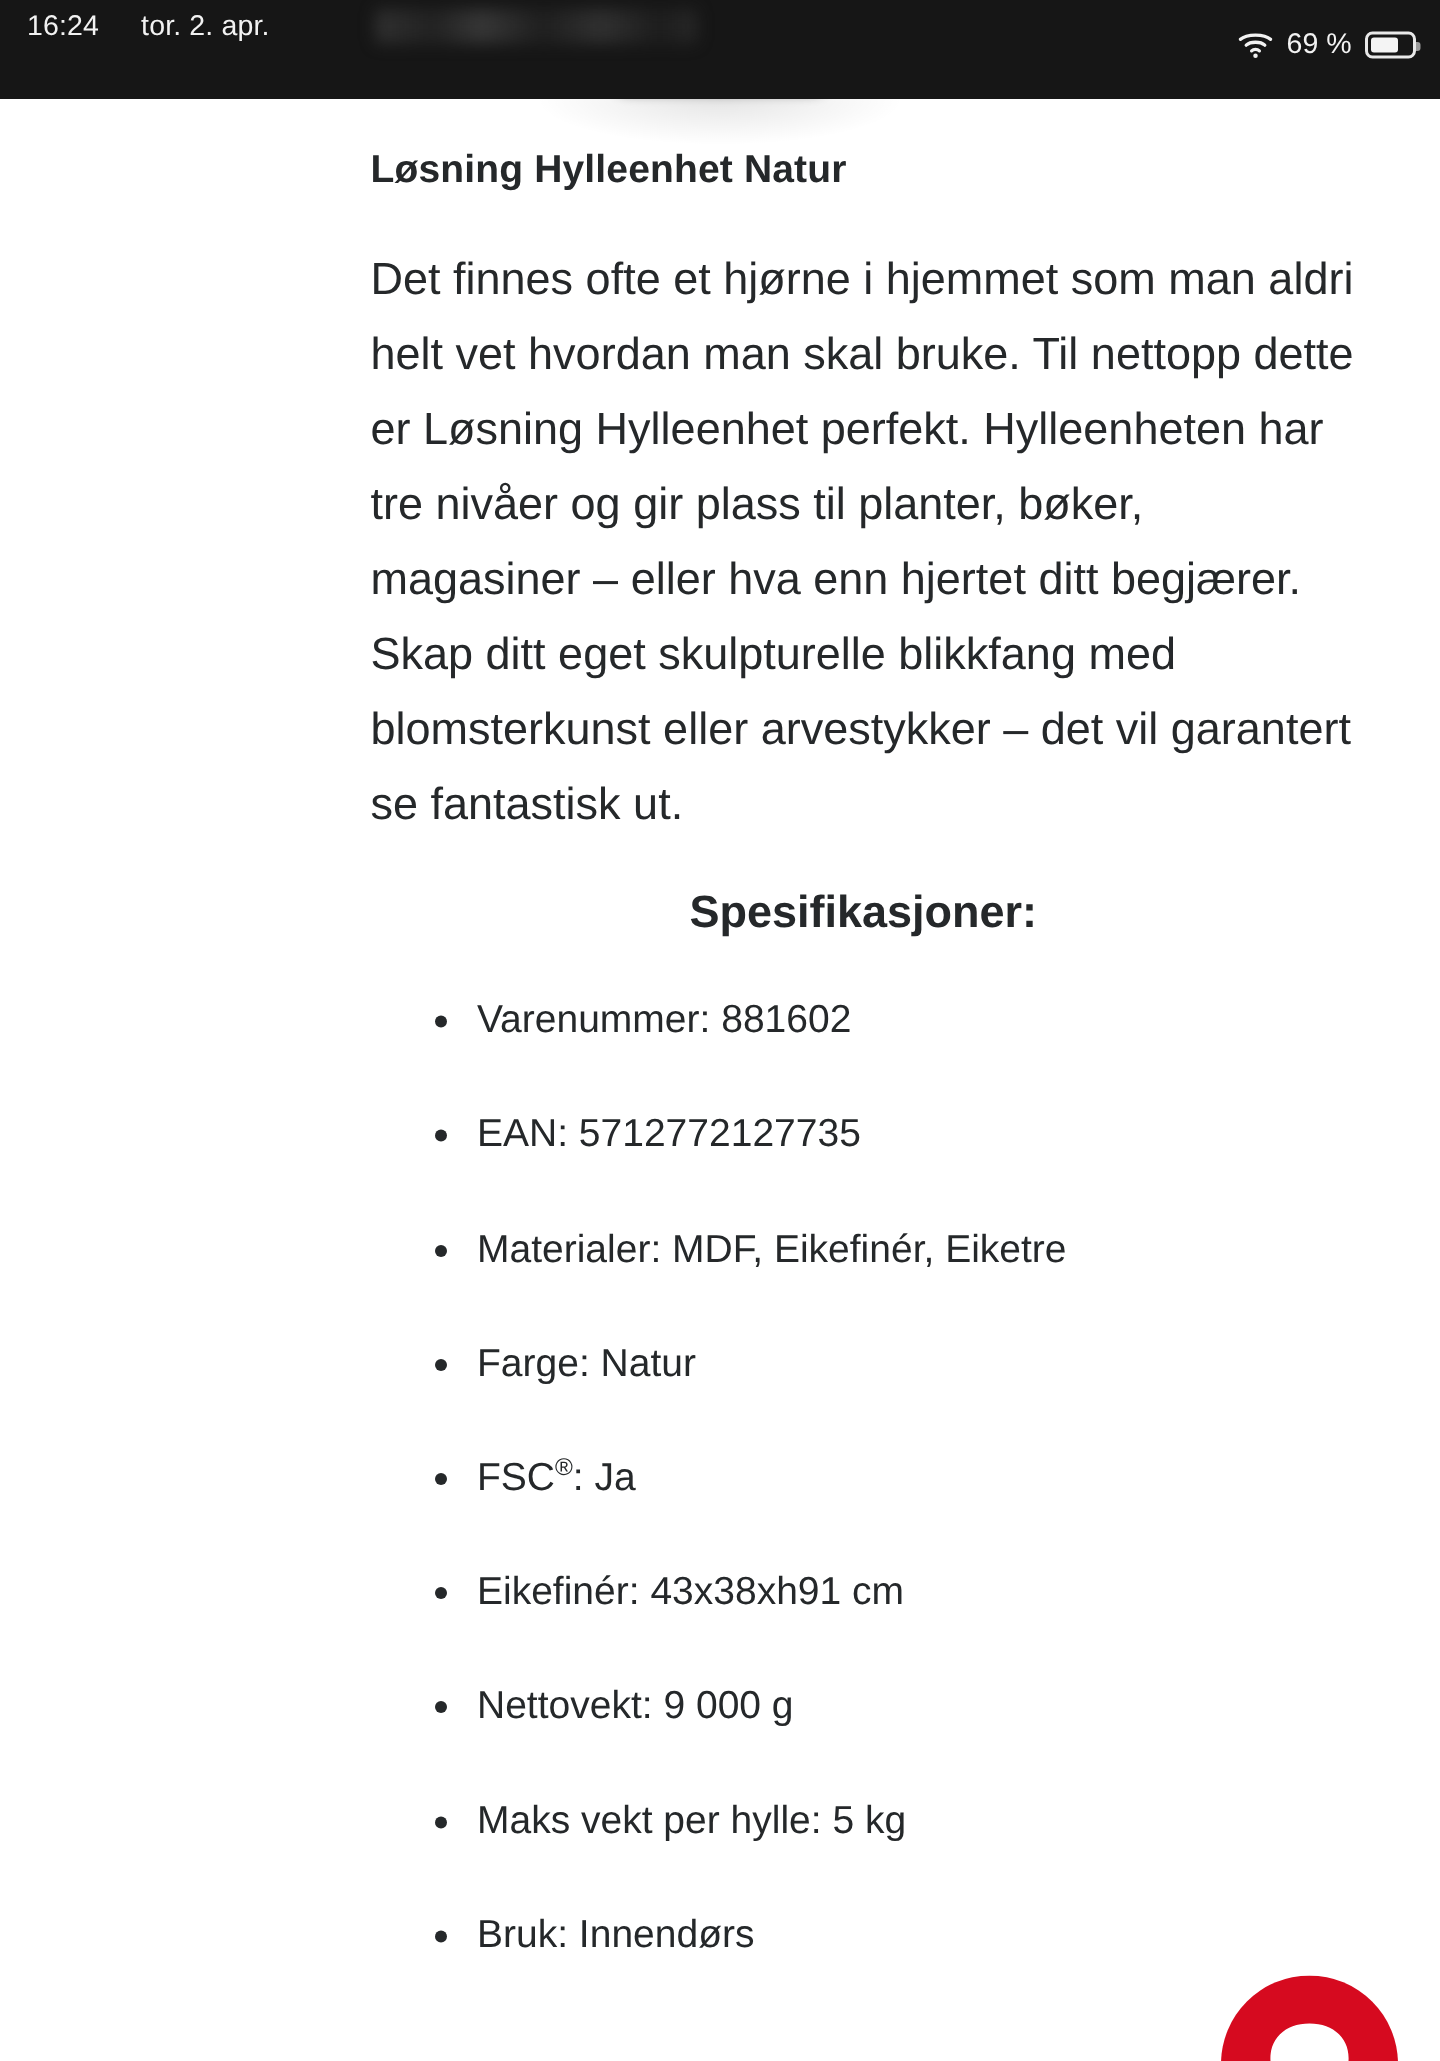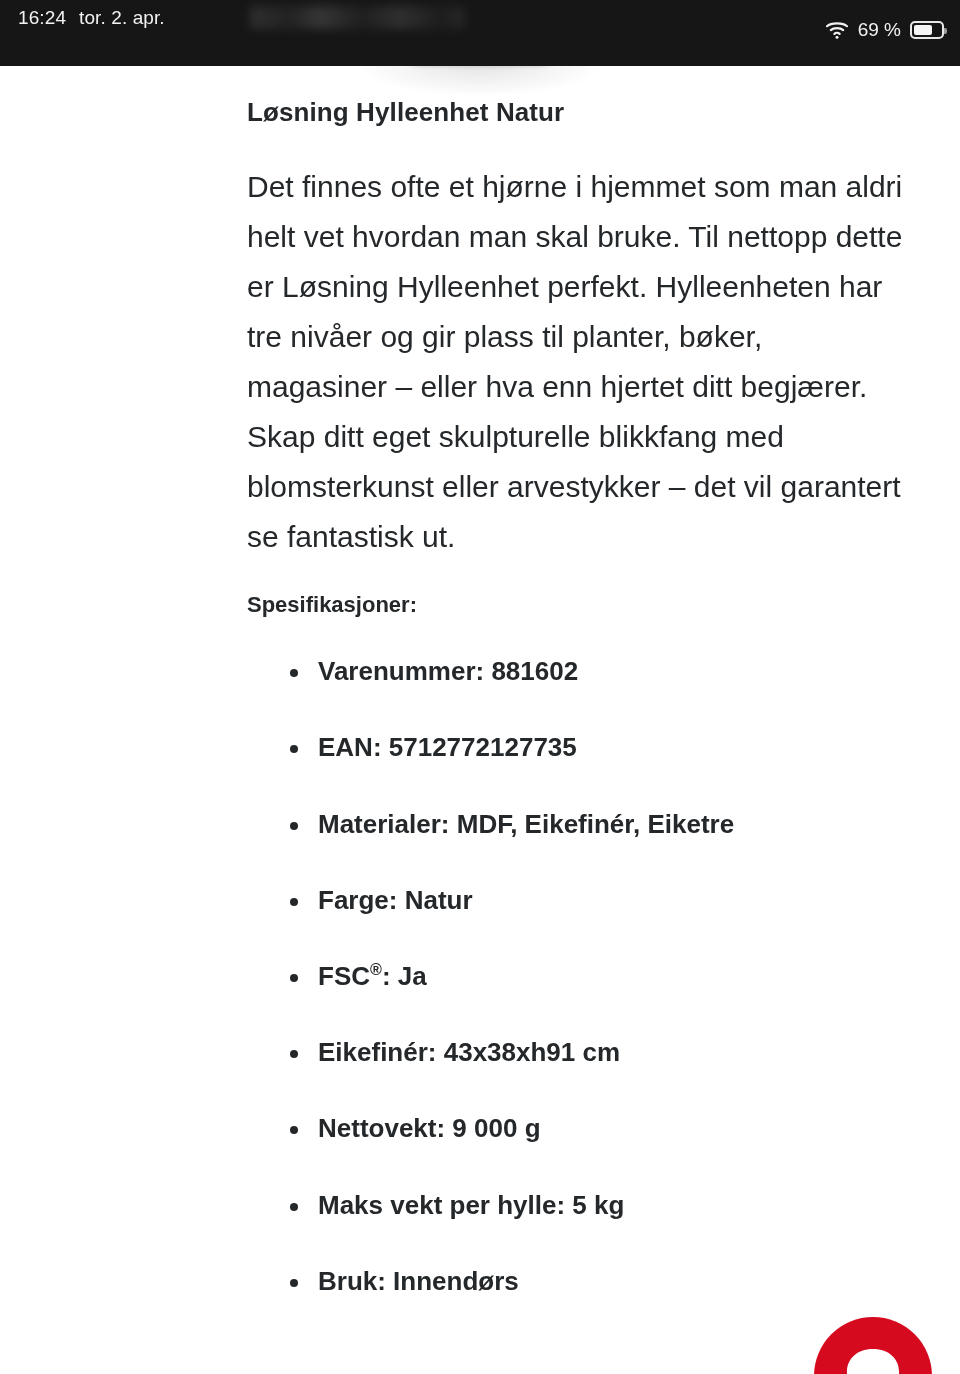--- a/index.html
+++ b/index.html
@@ -24,21 +24,21 @@
     height: 66px;
     background: #161616;
     z-index: 20;
   }
   .sb-left {
     position: absolute;
     top: 8px;
     left: 18px;
     display: flex;
     align-items: center;
-    gap: 13px;
+    gap: 28px;
     color: #f2f2f2;
     font-size: 19px;
     letter-spacing: 0.1px;
     line-height: 1;
   }
   .sb-right {
     position: absolute;
     top: 20px;
     right: 16px;
     display: flex;
@@ -141,29 +141,29 @@
     letter-spacing: 0.1px;
   }
   #product-description {
     font-size: 30px;
     line-height: 1.67;
     margin: 0 0 30px 0;
     max-width: 678px;
     font-weight: 400;
   }
   #spec-heading {
-    font-size: 22px;
+    font-size: 30px;
     font-weight: bold;
     margin: 0 0 38px 0;
+    text-align: center;
   }
   #spec-list {
     list-style: none;
     margin: 0;
     padding: 0;
-    font-weight: bold;
   }
   #spec-list li {
     position: relative;
     font-size: 26px;
     line-height: 1.2;
     padding-left: 71px;
     margin-bottom: 45px;
   }
   #spec-list li::before {
     content: "";

